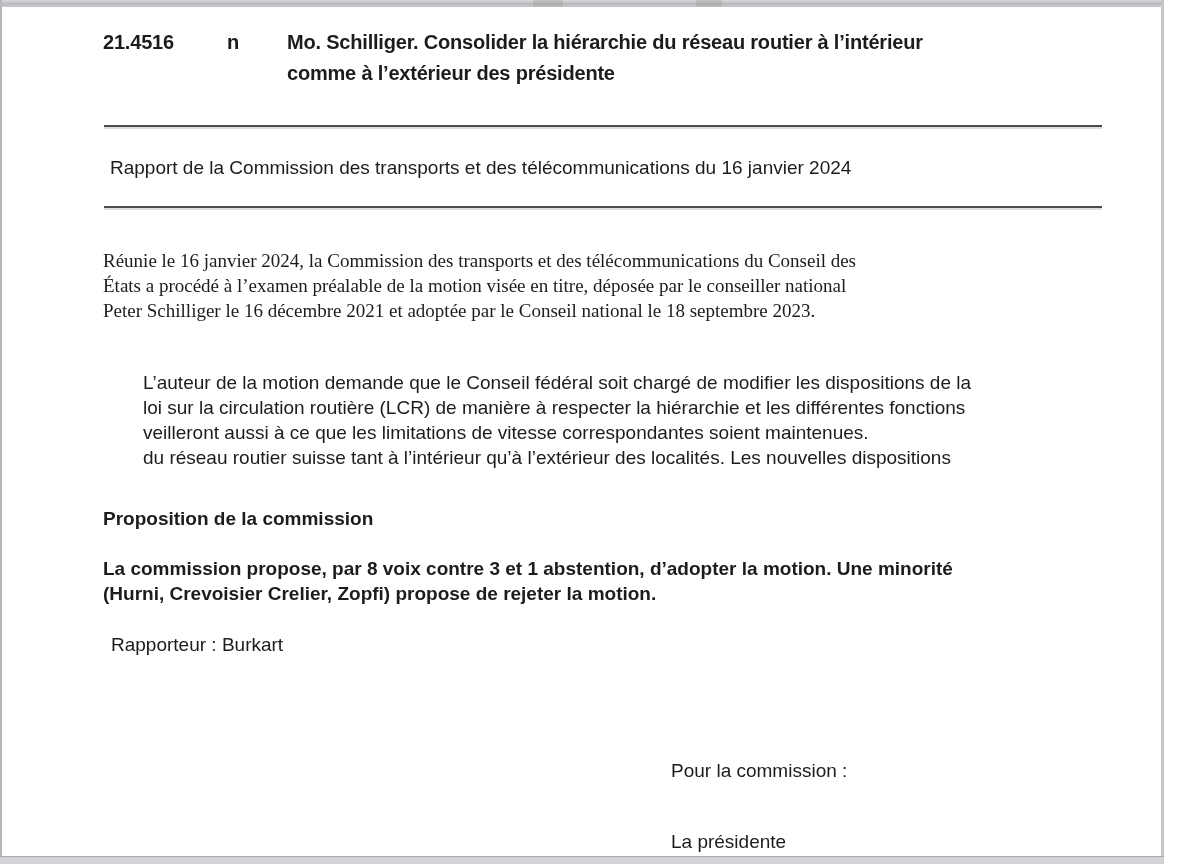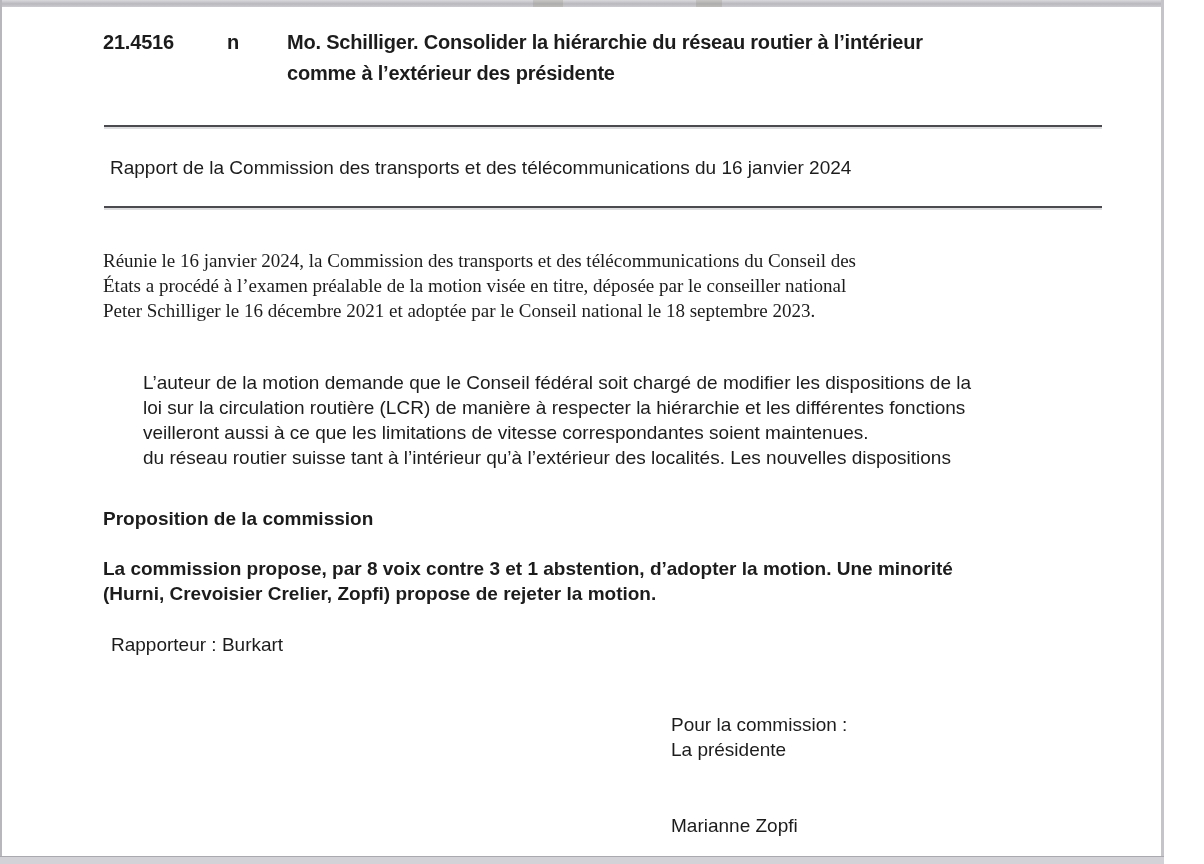--- a/index.html
+++ b/index.html
@@ -79,21 +79,21 @@
     font-size: 19px; font-weight: bold; white-space: nowrap;
   }
   .para-3 { top: 556px; font-weight: bold; }
   .rapporteur { position: absolute; left: 103px; top: 634px;
     font-size: 19px; white-space: nowrap; margin-left: 8px; }
   
   .signature {
     position: absolute; left: 671px; top: 712px;
     font-size: 19px; line-height: 25px;
   }
-  .signature div { white-space: nowrap; }
+  .signature div { white-space: nowrap; margin-top: 46px; }
   .signature .sig-name { margin-top: 51px; }
 </style>
 </head>
 <body>
 
 <div class="page">
 
   <div class="scan-top">
     <span class="scan-smudge-a"></span>
     <span class="scan-smudge-b"></span>

